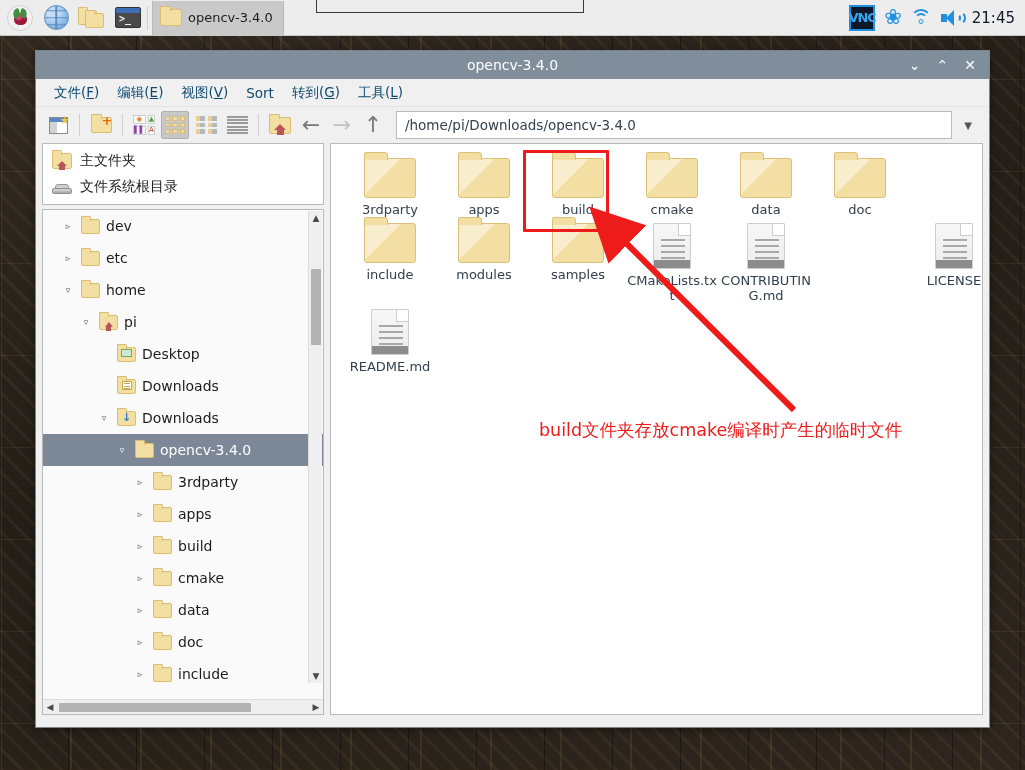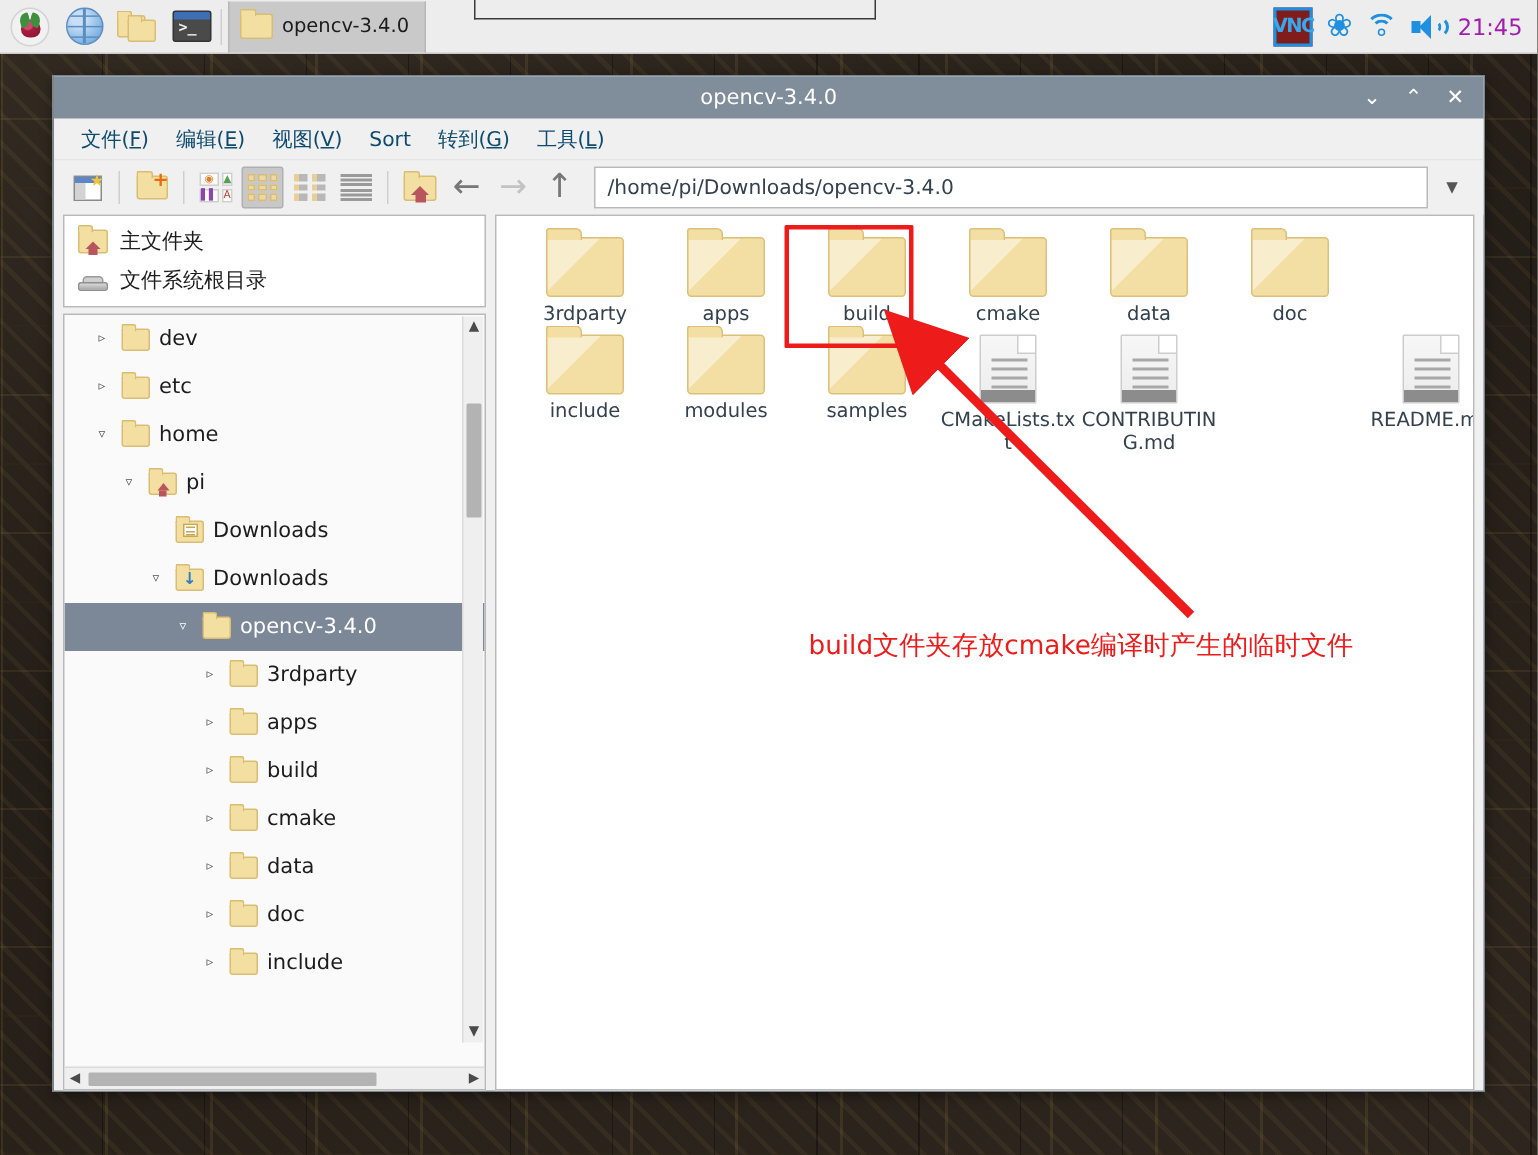--- a/index.html
+++ b/index.html
@@ -117,21 +117,21 @@
     background: #f4dfa2; border: 1px solid #d9bd72; border-bottom: none; border-radius: 1px 2px 0 0;
   }
   .tb-window .wlabel { font-size: 13px; color: #1c1c1c; white-space: nowrap; }
   .tb-spacer { flex: 1; height: 100%; position: relative; }
   .tb-spacer .thinline {
     position: absolute; left: 32px; top: 0; width: 268px; height: 13px;
     border: 1px solid #3a3a3a; border-top: none; background: #ededed;
   }
   .tb-tray { display: flex; align-items: center; gap: 9px; padding-right: 10px; }
   .vnc-ico {
-    width: 26px; height: 26px; background: #7f1d1d; border: 2px solid #1f8fe0;
+    width: 26px; height: 26px; background: #0f172a; border: 2px solid #1f8fe0;
     display: flex; align-items: center; justify-content: center;
     font-family: "DejaVu Sans", sans-serif; font-size: 13px; font-weight: bold;
     color: #39a7ec; letter-spacing: -1px; line-height: 1;
   }
   .bt-ico { color: #1f8fe0; font-size: 21px; line-height: 1; font-weight: bold; }
   .wifi-ico { position: relative; width: 21px; height: 17px; }
   .wifi-ico i {
     position: absolute; border: 2.2px solid #1f8fe0; border-bottom-color: transparent;
     border-left-color: transparent; border-right-color: transparent; border-radius: 50%;
     left: 50%; transform: translateX(-50%);
@@ -150,21 +150,21 @@
     position: absolute; left: 5px; top: 1px; width: 0; height: 0;
     border-top: 8px solid transparent; border-bottom: 8px solid transparent;
     border-right: 8px solid #1f8fe0;
   }
   .spk-ico .w1, .spk-ico .w2 {
     position: absolute; border: 2px solid #1f8fe0; border-radius: 50%;
     border-left-color: transparent; border-top-color: transparent; border-bottom-color: transparent;
   }
   .spk-ico .w1 { width: 8px; height: 8px; left: 12px; top: 5px; }
   .spk-ico .w2 { width: 14px; height: 14px; left: 11px; top: 2px; }
-  .tb-clock { font-size: 15px; color: #a21caf; text-align: center; }
+  .tb-clock { font-size: 15px; color: #0f172a; text-align: center; }
 
   
   #window {
     position: absolute; left: 35px; top: 50px; width: 955px; height: 678px;
     background: #f0f0f0; border: 1px solid #7b848c; z-index: 30;
     display: flex; flex-direction: column;
     box-shadow: 0 2px 8px rgba(0,0,0,.45);
   }
   .titlebar {
     height: 28px; background: #808e9b; display: flex; align-items: center;
@@ -231,21 +231,21 @@
   .nav-arrow { font-size: 22px; color: #777; line-height: 1; }
   .nav-arrow.dim { color: #c3c3c3; }
 
   .pathbox {
     flex: 1; height: 28px; margin-left: 6px; background: #fff; border: 1px solid #b9b9b9;
     display: flex; align-items: center; padding: 0 8px; font-size: 13.5px; color: #33404d;
   }
   .path-drop { width: 26px; height: 28px; display: flex; align-items: center; justify-content: center; color: #555; font-size: 10px; }
 
   
-  .wbody { flex: 1; display: flex; padding: 0 6px 0 6px; gap: 6px; min-height: 0; }
+  .wbody { flex: 1; display: flex; padding: 0 6px 12px 6px; gap: 6px; min-height: 0; }
   .sidebar { width: 282px; display: flex; flex-direction: column; gap: 4px; min-height: 0; }
   .places {
     background: #fff; border: 1px solid #b9b9b9; padding: 4px 0; flex: none;
   }
   .place-row { display: flex; align-items: center; gap: 8px; padding: 4px 9px; font-size: 14px; color: #1c1c1c; }
   .ico-homefolder { width: 20px; height: 16px; background: #f4dfa2; border: 1px solid #d9bd72; border-radius: 1px 2px 2px 2px; position: relative; display: flex; align-items: center; justify-content: center; flex: none; }
   .ico-homefolder::before { content: ""; position: absolute; left: -1px; top: -4px; width: 8px; height: 4px; background: #f4dfa2; border: 1px solid #d9bd72; border-bottom: none; border-radius: 1px 2px 0 0; }
   .ico-homefolder .h { width: 0; height: 0; border-left: 5px solid transparent; border-right: 5px solid transparent; border-bottom: 5px solid #b9555c; position: relative; top: 2px; }
   .ico-homefolder .h::after { content: ""; position: absolute; left: -3px; top: 5px; width: 6px; height: 4px; background: #b9555c; }
   .ico-drive { width: 20px; height: 13px; flex: none; position: relative; }
@@ -537,20 +537,26 @@
             <span>home</span>
           </div>
           <div class="tree-row" style="padding-left:36px">
             <span class="twisty">▿</span>
             <span class="tfolder home">
                 <span class="h"></span>
               </span>
             <span>pi</span>
           </div>
           <div class="tree-row" style="padding-left:74px">
+            <span class="tfolder desktop">
+                <span class="m"></span>
+              </span>
+            <span>Desktop</span>
+          </div>
+          <div class="tree-row" style="padding-left:74px">
             <span class="tfolder docs">
                 <span class="m"></span>
               </span>
             <span>Downloads</span>
           </div>
           <div class="tree-row" style="padding-left:54px">
             <span class="twisty">▿</span>
             <span class="tfolder dl">
                 <span class="arr">↓</span>
               </span>
@@ -671,20 +677,32 @@
                 <span></span>
                 <span></span>
                 <span></span>
               </div>
             <div class="foot"></div>
           </div>
           <div class="flabel">CONTRIBUTING.md</div>
         </div>
         <div class="fileitem"></div>
 
+        <div class="fileitem">
+          <div class="bigdoc">
+            <div class="lines">
+                <span></span>
+                <span></span>
+                <span></span>
+                <span></span>
+              </div>
+            <div class="foot"></div>
+          </div>
+          <div class="flabel">LICENSE</div>
+        </div>
         <div class="fileitem">
           <div class="bigdoc">
             <div class="lines">
                 <span></span>
                 <span></span>
                 <span></span>
                 <span></span>
               </div>
             <div class="foot"></div>
           </div>

